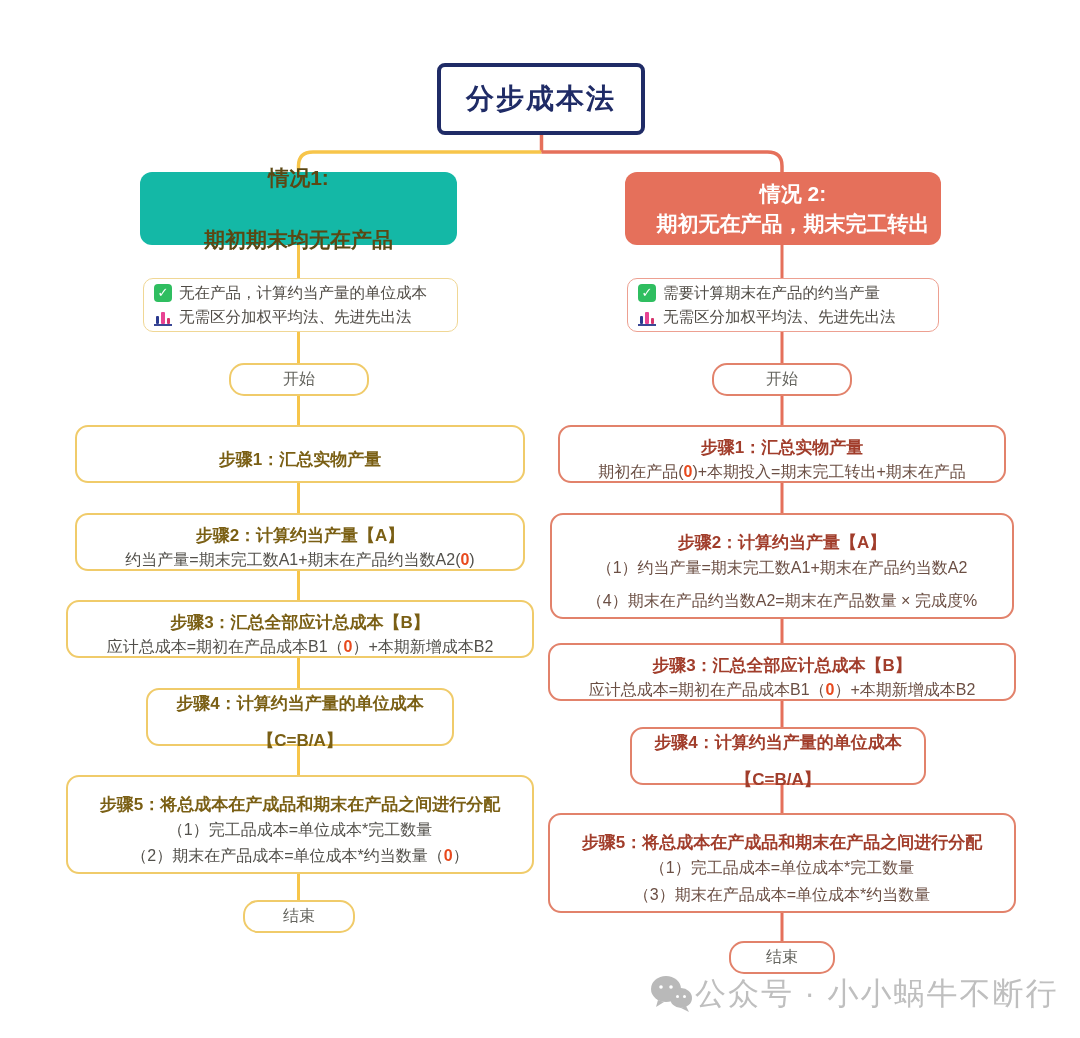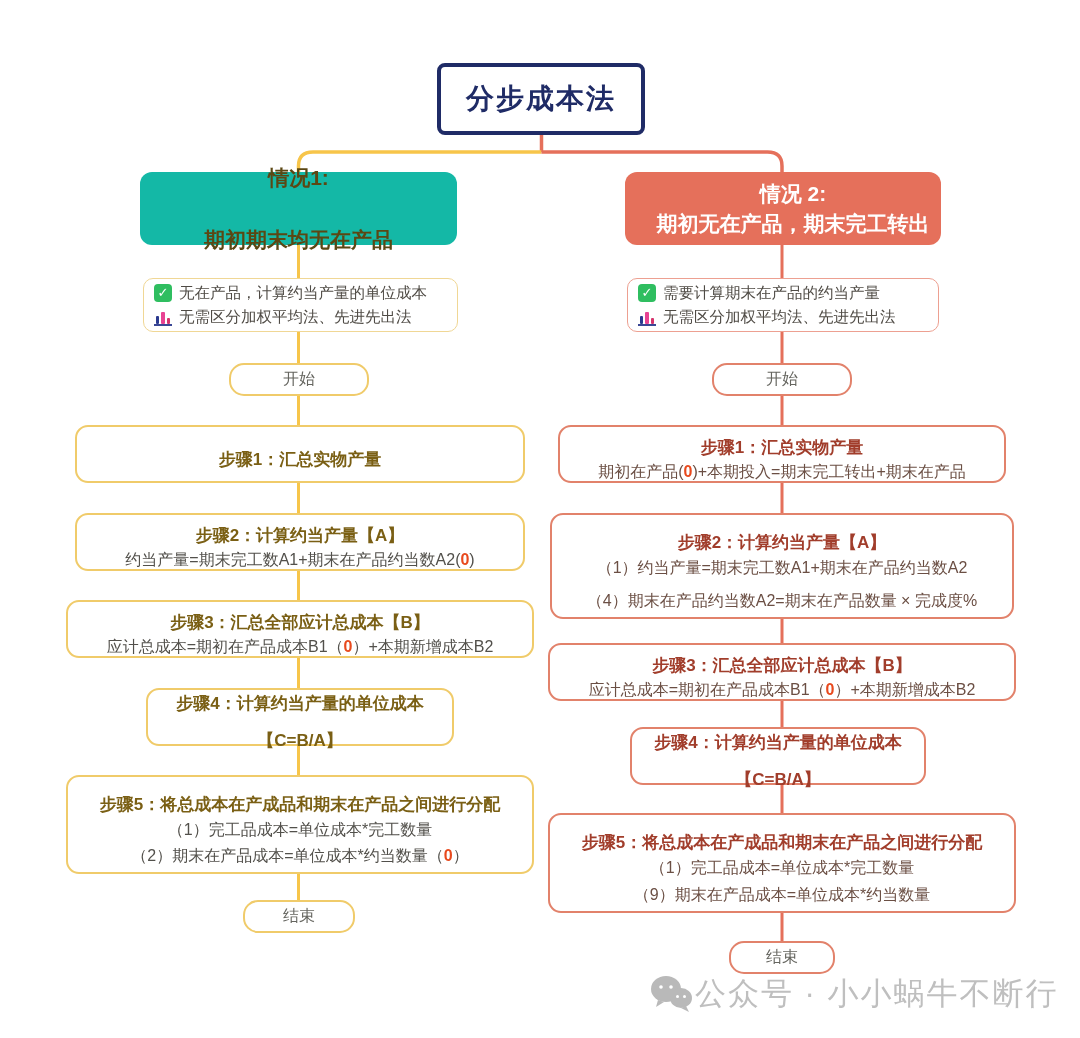--- a/index.html
+++ b/index.html
@@ -163,21 +163,21 @@
 
   <div class="node step step-r" style="left:630px;top:727px;width:296px;height:58px;">
     <div class="st st-r">步骤4：计算约当产量的单位成本</div>
     <div class="st st-r">【C=B/A】</div>
   </div>
 
   <div class="node step step-r" style="left:548px;top:813px;width:468px;height:100px;">
     <div class="st st-r">步骤5：将总成本在产成品和期末在产品之间进行分配</div>
     <div class="sb sb-r">（1）完工品成本=单位成本*完工数量</div>
     <div class="gap"></div>
-    <div class="sb sb-r">（9）期末在产品成本=单位成本*约当数量</div>
+    <div class="sb sb-r">（3）期末在产品成本=单位成本*约当数量</div>
   </div>
 
   <div class="node pill pill-r" style="left:729px;top:941px;width:106px;height:33px;">
     <span>结束</span>
   </div>
 
   <div class="wm" style="left:648px;top:972px;height:44px;">
     <svg width="46" height="40" viewBox="0 0 46 40">
       <ellipse cx="18" cy="15" rx="15" ry="13" fill="#B9B9B9"></ellipse>
       <path d="M10 26 L8 33 L16 28 Z" fill="#B9B9B9"></path>

